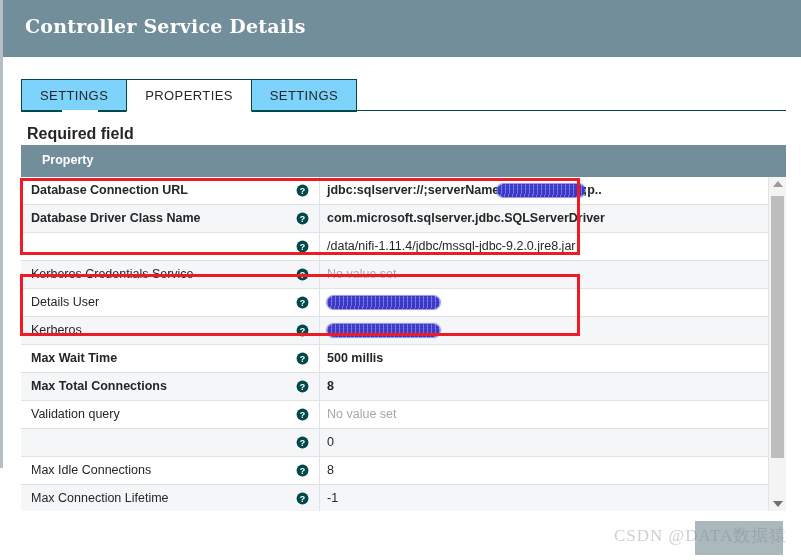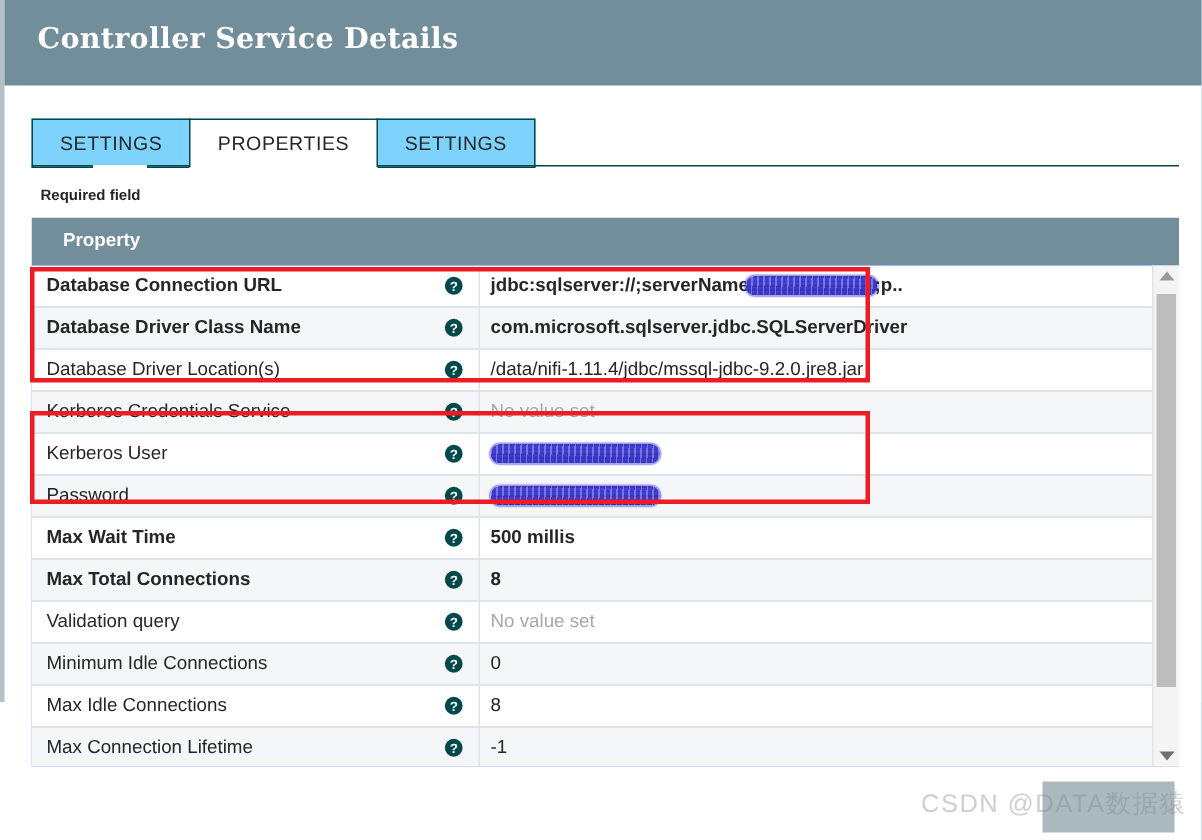--- a/index.html
+++ b/index.html
@@ -96,21 +96,21 @@
     height: 2px;
     background: #ffffff;
     z-index: 2;
   }
 
   
   #required-field {
     position: absolute;
     left: 24px;
     top: 125px;
-    font-size: 10px;
+    font-size: 16px;
     font-weight: bold;
     color: #262626;
     text-align: right;
   }
 
   
   #table-wrap {
     position: absolute;
     left: 18px;
     top: 145px;
@@ -260,21 +260,21 @@
   
   #watermark {
     position: absolute;
     left: 611px;
     top: 524px;
     font-size: 17px;
     color: #cfcfcf;
     letter-spacing: 1px;
     white-space: nowrap;
     z-index: 30;
-    font-family: Liberation Sans, sans-serif;
+    font-family: Liberation Serif, serif;
   }
   #watermark-overlay {
     position: absolute;
     left: 692px;
     top: 521px;
     width: 88px;
     height: 34px;
     background: rgba(120,140,150,.62);
     z-index: 31;
   }
@@ -330,21 +330,20 @@
           <div class="help-icon">
             <svg viewBox="0 0 16 16" width="13" height="13">
               <circle cx="8" cy="8" r="7.3" fill="#004849"></circle>
               <text x="8" y="12.1" font-size="11" font-weight="bold" text-anchor="middle" fill="#ffffff" font-family="Liberation Sans, sans-serif">?</text>
             </svg>
           </div>
           <div class="col-divider"></div>
           <div class="cell-val req">com.microsoft.sqlserver.jdbc.SQLServerDriver</div>
         </div>
         <div class="row">
-          <div class="cell-prop">Database Driver Location(s)</div>
           <div class="help-icon">
             <svg viewBox="0 0 16 16" width="13" height="13">
               <circle cx="8" cy="8" r="7.3" fill="#004849"></circle>
               <text x="8" y="12.1" font-size="11" font-weight="bold" text-anchor="middle" fill="#ffffff" font-family="Liberation Sans, sans-serif">?</text>
             </svg>
           </div>
           <div class="col-divider"></div>
           <div class="cell-val">/data/nifi-1.11.4/jdbc/mssql-jdbc-9.2.0.jre8.jar</div>
         </div>
         <div class="row alt">
@@ -352,33 +351,33 @@
           <div class="help-icon">
             <svg viewBox="0 0 16 16" width="13" height="13">
               <circle cx="8" cy="8" r="7.3" fill="#004849"></circle>
               <text x="8" y="12.1" font-size="11" font-weight="bold" text-anchor="middle" fill="#ffffff" font-family="Liberation Sans, sans-serif">?</text>
             </svg>
           </div>
           <div class="col-divider"></div>
           <div class="cell-val empty">No value set</div>
         </div>
         <div class="row">
-          <div class="cell-prop">Kerberos User</div>
+          <div class="cell-prop">Details User</div>
           <div class="help-icon">
             <svg viewBox="0 0 16 16" width="13" height="13">
               <circle cx="8" cy="8" r="7.3" fill="#004849"></circle>
               <text x="8" y="12.1" font-size="11" font-weight="bold" text-anchor="middle" fill="#ffffff" font-family="Liberation Sans, sans-serif">?</text>
             </svg>
           </div>
           <div class="col-divider"></div>
           <div class="cell-val"></div>
           <div class="redaction" style="left: 306px; width: 113px;"></div>
         </div>
         <div class="row alt">
-          <div class="cell-prop">Password</div>
+          <div class="cell-prop">Kerberos</div>
           <div class="help-icon">
             <svg viewBox="0 0 16 16" width="13" height="13">
               <circle cx="8" cy="8" r="7.3" fill="#004849"></circle>
               <text x="8" y="12.1" font-size="11" font-weight="bold" text-anchor="middle" fill="#ffffff" font-family="Liberation Sans, sans-serif">?</text>
             </svg>
           </div>
           <div class="col-divider"></div>
           <div class="cell-val"></div>
           <div class="redaction" style="left: 306px; width: 113px;"></div>
         </div>
@@ -409,21 +408,20 @@
           <div class="help-icon">
             <svg viewBox="0 0 16 16" width="13" height="13">
               <circle cx="8" cy="8" r="7.3" fill="#004849"></circle>
               <text x="8" y="12.1" font-size="11" font-weight="bold" text-anchor="middle" fill="#ffffff" font-family="Liberation Sans, sans-serif">?</text>
             </svg>
           </div>
           <div class="col-divider"></div>
           <div class="cell-val empty">No value set</div>
         </div>
         <div class="row alt">
-          <div class="cell-prop">Minimum Idle Connections</div>
           <div class="help-icon">
             <svg viewBox="0 0 16 16" width="13" height="13">
               <circle cx="8" cy="8" r="7.3" fill="#004849"></circle>
               <text x="8" y="12.1" font-size="11" font-weight="bold" text-anchor="middle" fill="#ffffff" font-family="Liberation Sans, sans-serif">?</text>
             </svg>
           </div>
           <div class="col-divider"></div>
           <div class="cell-val">0</div>
         </div>
         <div class="row">

